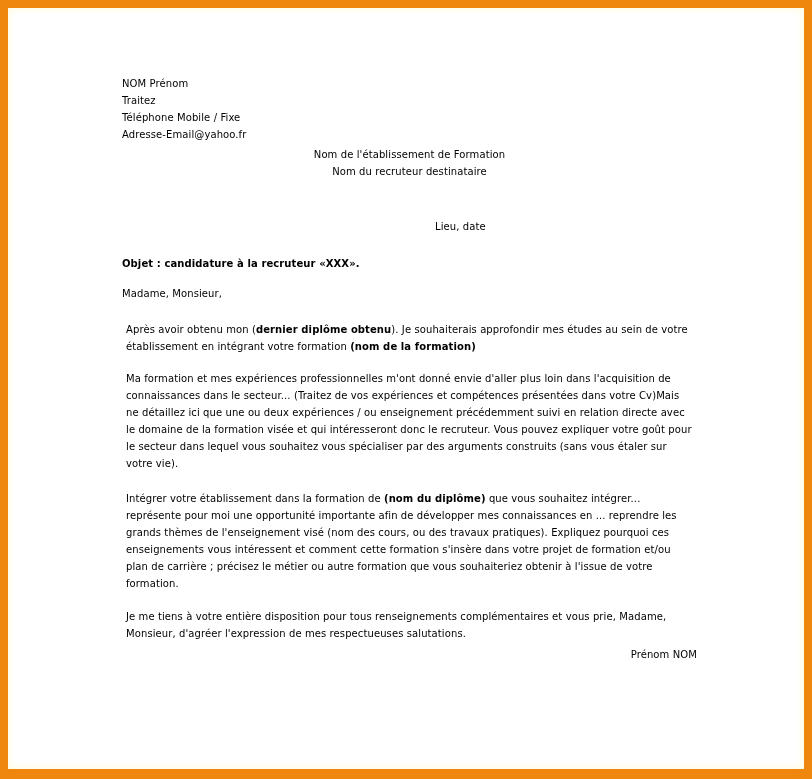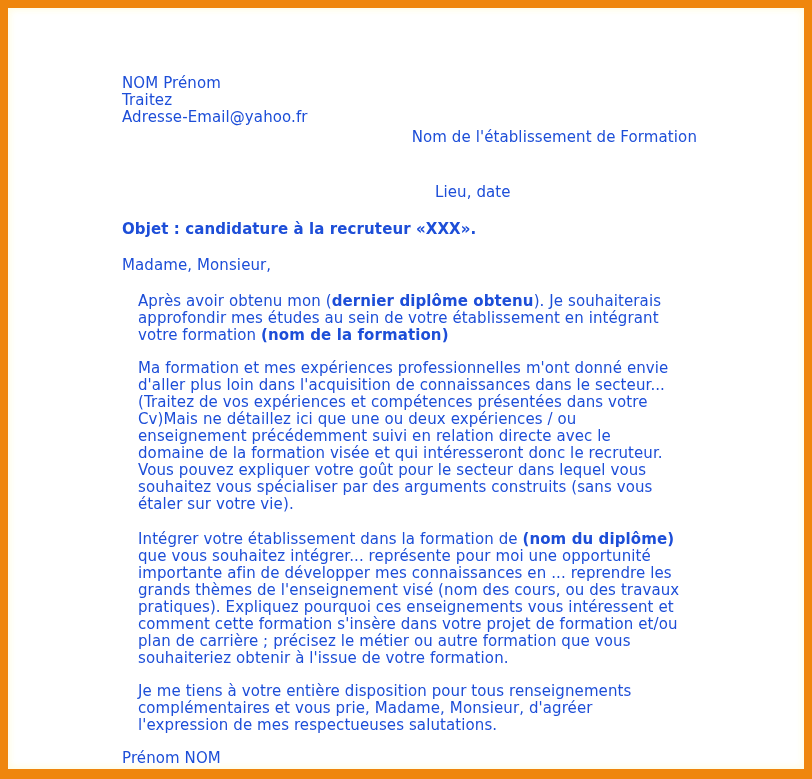--- a/index.html
+++ b/index.html
@@ -17,64 +17,67 @@
     border-color: #EF860D;
     border-width: 8px 8px 10px 8px;
     background: #ffffff;
     box-shadow: inset 0 0 6px 2px rgba(255, 252, 224, 0.95);
     overflow: hidden;
   }
   .letter {
     box-sizing: content-box;
     width: 575px;
     padding: 67px 0 0 114px;
-    font-size: 15px;
+    font-size: 10px;
     line-height: 17px;
-    color: #1d4ed8;
+    color: #000000;
     letter-spacing: 0.1px;
   }
   .block { margin: 0; padding: 0; }
   .sender-block div { white-space: nowrap; }
   .recipient-block {
     margin-top: 3px;
-    text-align: right;
+    text-align: center;
   }
   .recipient-block div { white-space: nowrap; }
   .date-line {
     margin-top: 38px;
     padding-left: 313px;
   }
   .subject-line {
     margin-top: 20px;
     font-weight: bold;
   }
-  .salutation-line { margin-top: 19px; }
-  .para { margin: 16px; }
+  .salutation-line { margin-top: 13px; }
+  .para { margin: 4px; }
   .para-1 { margin-top: 19px; }
   .para-2 { margin-top: 15px; }
   .para-3 { margin-top: 18px; }
   .para-4 { margin-top: 16px; }
   .signature-line {
+    text-align: right;
   }
   .bold { font-weight: bold; }
 </style>
 </head>
 <body>
 
 <div class="page-frame">
   <div class="letter">
 
     <div class="block sender-block">
       <div>NOM Prénom</div>
       <div>Traitez</div>
+      <div>Téléphone Mobile / Fixe</div>
       <div>Adresse-Email@yahoo.fr</div>
     </div>
 
     <div class="block recipient-block">
       <div>Nom de l'établissement de Formation</div>
+      <div>Nom du recruteur destinataire</div>
     </div>
 
     <div class="block date-line">Lieu, date</div>
 
     <div class="block subject-line">Objet : candidature à la recruteur «XXX».</div>
 
     <div class="block salutation-line">Madame, Monsieur,</div>
 
     <p class="para para-1"><span>Après avoir obtenu mon (</span><span class="bold">dernier diplôme obtenu</span><span>). Je souhaiterais approfondir mes études au sein de votre établissement en intégrant votre formation </span><span class="bold">(nom de la formation)</span></p>
 

